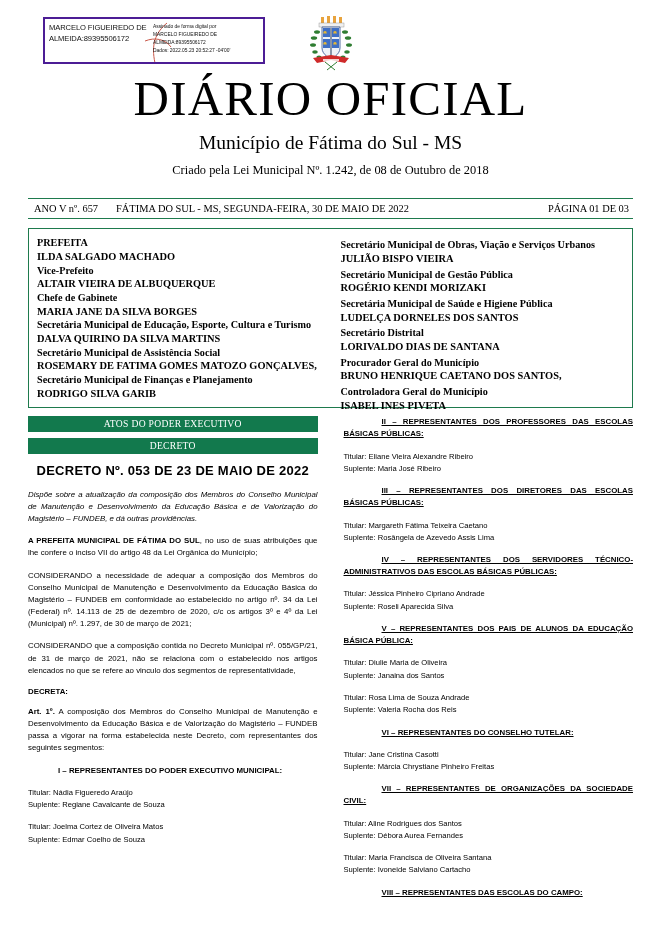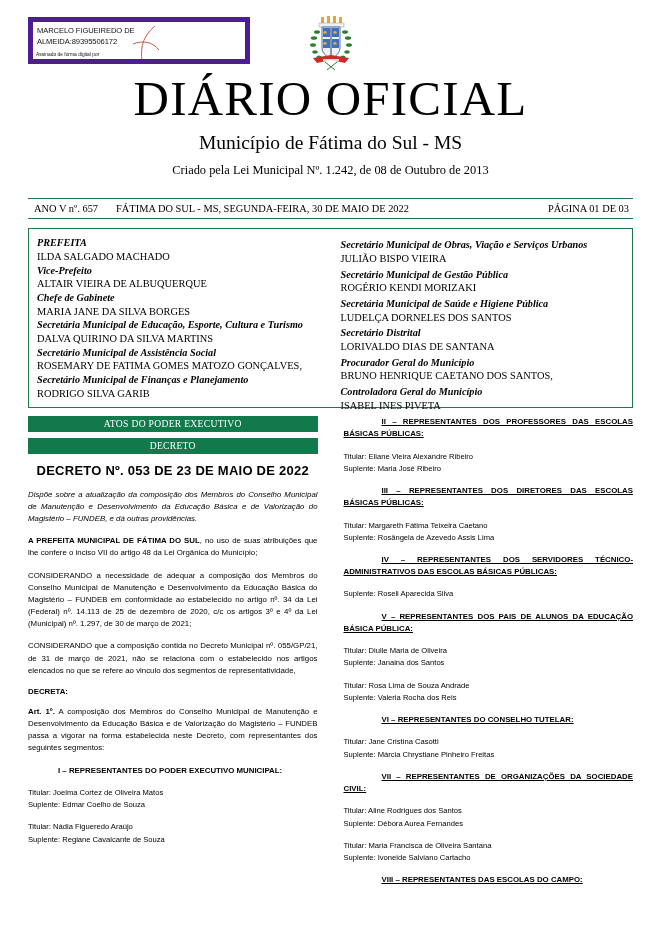--- a/index.html
+++ b/index.html
@@ -20,29 +20,28 @@
     position: relative;
     width: 661px;
     height: 935px;
     box-sizing: border-box;
     padding: 0 28px;
   }
 
   
   .sig-stamp {
     position: absolute;
-    left: 28px;
+    left: 43px;
     top: 17px;
     width: 222px;
     height: 47px;
-    border: 5px solid #4c1d95;
+    border: 2px solid #4c1d95;
     box-sizing: border-box;
     display: flex;
     overflow: hidden;
-    flex-direction: column;
   }
   .sig-left {
     width: 105px;
     padding: 3px 2px 0 4px;
     font-family: "Liberation Sans", sans-serif;
     font-size: 7.6px;
     line-height: 1.45;
     letter-spacing: -0.1px;
     color: #111;
     box-sizing: border-box;
@@ -128,26 +127,26 @@
   }
   .off-col { width: 50%; box-sizing: border-box; }
   .off-col.left { padding-right: 10px; }
   .off-col.right { padding-left: 10px; }
   .off-role {
     font-family: "Liberation Serif", serif;
     font-weight: bold;
     font-size: 10.2px;
     line-height: 1.32;
     text-align: justify;
-    font-style: italic;
   }
   .off-name {
     font-family: "Liberation Serif", serif;
     font-size: 10.4px;
     line-height: 1.34;
+    font-weight: bold;
   }
   .off-col.right .off-role { margin-top: 2px; }
 
   
   .columns {
     margin-top: 8px;
     display: flex;
   }
   .col {
     width: 50%;
@@ -279,21 +278,21 @@
       <path d="M8 44 L26 41 L44 44 L40 49 L26 46 L12 49 Z" fill="#cf2a2a"></path>
       <path d="M18 46 L34 46" stroke="#fff" stroke-width="1.6"></path>
 
       <path d="M20 48 L30 56 M32 48 L22 56" stroke="#2f7d32" stroke-width="1"></path>
     </svg>
   </div>
 
   <div class="masthead">
     <div class="doc-title">DIÁRIO OFICIAL</div>
     <div class="doc-sub">Município de Fátima do Sul - MS</div>
-    <div class="doc-law">Criado pela Lei Municipal Nº. 1.242, de 08 de Outubro de 2013</div>
+    <div class="doc-law">Criado pela Lei Municipal Nº. 1.242, de 08 de Outubro de 2018</div>
   </div>
 
   <div class="edition-bar">
     <span class="edition-ano">ANO V nº. 657</span>
     <span class="edition-mid">FÁTIMA DO SUL - MS, SEGUNDA-FEIRA,  30  DE MAIO DE 2022</span>
     <span class="edition-page">PÁGINA 01 DE 03</span>
   </div>
 
   <div class="officials">
     <div class="off-col left">
@@ -342,45 +341,46 @@
 
       <p class="p">CONSIDERANDO que a composição contida no Decreto Municipal nº. 055/GP/21, de 31 de março de 2021, não se relaciona com o estabelecido nos artigos elencados no que se refere ao vinculo dos segmentos de representatividade,</p>
 
       <div class="decreta">DECRETA:</div>
 
       <p class="p"><b>Art. 1º.</b><span> A composição dos Membros do Conselho Municipal de Manutenção e Desenvolvimento da Educação Básica e de Valorização do Magistério – FUNDEB passa a vigorar na forma estabelecida neste Decreto, com representantes dos seguintes segmentos:</span></p>
 
       <p class="heading-roman">I – REPRESENTANTES DO PODER EXECUTIVO MUNICIPAL:</p>
 
       <div class="pair">
+        <div>Titular: Nádia Figueredo Araújo</div>
+        <div>Suplente: Regiane Cavalcante de Souza</div>
+      </div>
+
+      <div class="pair">
         <div>Titular: Joelma Cortez de Oliveira Matos</div>
         <div>Suplente: Edmar Coelho de Souza</div>
       </div>
-
-      <div class="pair">
-        <div>Titular: Nádia Figueredo Araújo</div>
-        <div>Suplente: Regiane Cavalcante de Souza</div>
-      </div>
     </div>
 
     <div class="col right">
       <p class="heading-roman r-right">II – REPRESENTANTES DOS PROFESSORES DAS ESCOLAS BÁSICAS PÚBLICAS:</p>
       <div class="pair">
         <div>Titular: Eliane Vieira Alexandre Ribeiro</div>
         <div>Suplente: Maria José Ribeiro</div>
       </div>
 
       <p class="heading-roman r-right">III – REPRESENTANTES DOS DIRETORES DAS ESCOLAS BÁSICAS PÚBLICAS:</p>
       <div class="pair">
         <div>Titular: Margareth Fátima Teixeira Caetano</div>
         <div>Suplente: Rosângela de Azevedo Assis Lima</div>
       </div>
 
       <p class="heading-roman r-right">IV – REPRESENTANTES DOS SERVIDORES TÉCNICO-ADMINISTRATIVOS DAS ESCOLAS BÁSICAS PÚBLICAS:</p>
       <div class="pair">
+        <div>Titular: Jéssica Pinheiro Cipriano Andrade</div>
         <div>Suplente: Roseli Aparecida Silva</div>
       </div>
 
       <p class="heading-roman r-right">V – REPRESENTANTES DOS PAIS DE ALUNOS DA EDUCAÇÃO BÁSICA PÚBLICA:</p>
       <div class="pair">
         <div>Titular: Diulie Maria de Oliveira</div>
         <div>Suplente: Janaina dos Santos</div>
       </div>
       <div class="pair">
         <div>Titular: Rosa Lima de Souza Andrade</div>

